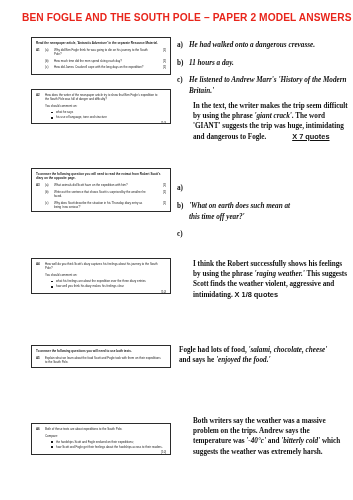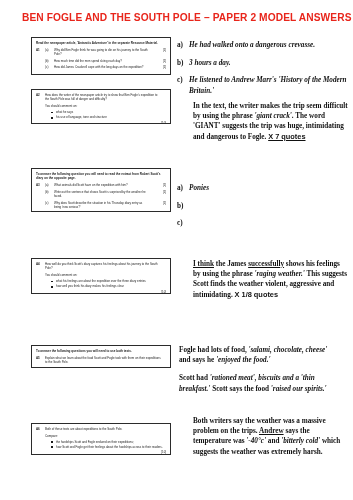--- a/index.html
+++ b/index.html
@@ -89,29 +89,29 @@
   .alist li .lbl{flex:0 0 12px;font-weight:bold;}
   .alist li .body{flex:1 1 auto;font-style:italic;}
 
   .para{
     font-size:7.2px;
     font-weight:bold;
     line-height:1.42;
     margin:0;
   }
   .para + .para{margin-top:8px;}
-  .u{text-decoration:underline;}
+  .u{}
   .i{font-style:italic;margin-top:48px;}
   .tag{
     font-family:"Liberation Sans", sans-serif;
     font-weight:bold;
     font-size:7.4px;
     white-space:nowrap;
   }
-  .tag.ul{text-decoration:underline;}
+  .tag.ul{text-decoration:underline;margin-left:24px;}
 </style>
 </head>
 <body>
 
 <div class="page">
 
   <div class="title">BEN FOGLE AND THE SOUTH POLE – PAPER 2 MODEL ANSWERS</div>
 
   <div class="qbox" style="left:31px;top:37px;width:140px;height:38px;">
     <div class="stem">Read the newspaper article, 'Antarctic Adventure' in the separate Resource Material.</div>
@@ -206,21 +206,21 @@
   </div>
 
   <div class="ansblock" style="left:177px;top:40px;width:172px;">
     <ul class="alist">
       <li>
         <span class="lbl">a)</span>
         <span class="body">He had walked onto a dangerous crevasse.</span>
       </li>
       <li>
         <span class="lbl">b)</span>
-        <span class="body">3 hours a day.</span>
+        <span class="body">11 hours a day.</span>
       </li>
       <li>
         <span class="lbl">c)</span>
         <span class="body">He listened to Andrew Marr's 'History of the Modern Britain.'</span>
       </li>
     </ul>
   </div>
 
   <div class="ansblock" style="left:193px;top:101px;width:156px;">
     <p class="para">
@@ -229,39 +229,38 @@
       <span>suggests the trip was huge, intimidating and</span>
       <span>dangerous to Fogle.</span>
       <span class="tag ul">X 7 quotes</span>
     </p>
   </div>
 
   <div class="ansblock" style="left:177px;top:183px;width:120px;">
     <ul class="alist">
       <li>
         <span class="lbl">a)</span>
-        <span class="body">Ponies</span>
       </li>
       <li>
         <span class="lbl">b)</span>
+        <span class="body">'What on earth does such mean at this time off year?'</span>
       </li>
       <li>
         <span class="lbl">c)</span>
       </li>
     </ul>
   </div>
 
   <div class="ansblock" style="left:193px;top:259px;width:156px;">
-    <p class="para"><span class="u">I think</span><span> the James </span><span class="u">successfully</span><span> shows his feelings by using the phrase </span><span class="i">'raging weather.'</span><span> This suggests Scott finds the weather violent, aggressive and intimidating.</span>
+    <p class="para"><span class="u">I think</span><span> the Robert </span><span class="u">successfully</span><span> shows his feelings by using the phrase </span><span class="i">'raging weather.'</span><span> This suggests Scott finds the weather violent, aggressive and intimidating.</span>
       <span class="tag">X 1/8 quotes</span>
     </p>
   </div>
 
   <div class="ansblock" style="left:179px;top:345px;width:156px;">
     <p class="para"><span>Fogle had lots of food, </span><span class="i">'salami, chocolate, cheese'</span><span> and says he </span><span class="i">'enjoyed the food.'</span></p>
-    <p class="para"><span>Scott had </span><span class="i">'rationed meat', biscuits and a 'thin breakfast.'</span><span> Scott says the food </span><span class="i">'raised our spirits.'</span></p>
   </div>
 
   <div class="ansblock" style="left:193px;top:416px;width:156px;">
     <p class="para"><span>Both writers say the weather was a massive problem on the trips.  </span><span class="u">Andrew</span><span> says the temperature was </span><span class="i">'-40°c'</span><span> and </span><span class="i">'bitterly cold'</span><span> which suggests the weather was extremely harsh.</span></p>
   </div>
 
 </div>
 
 </body></html>

